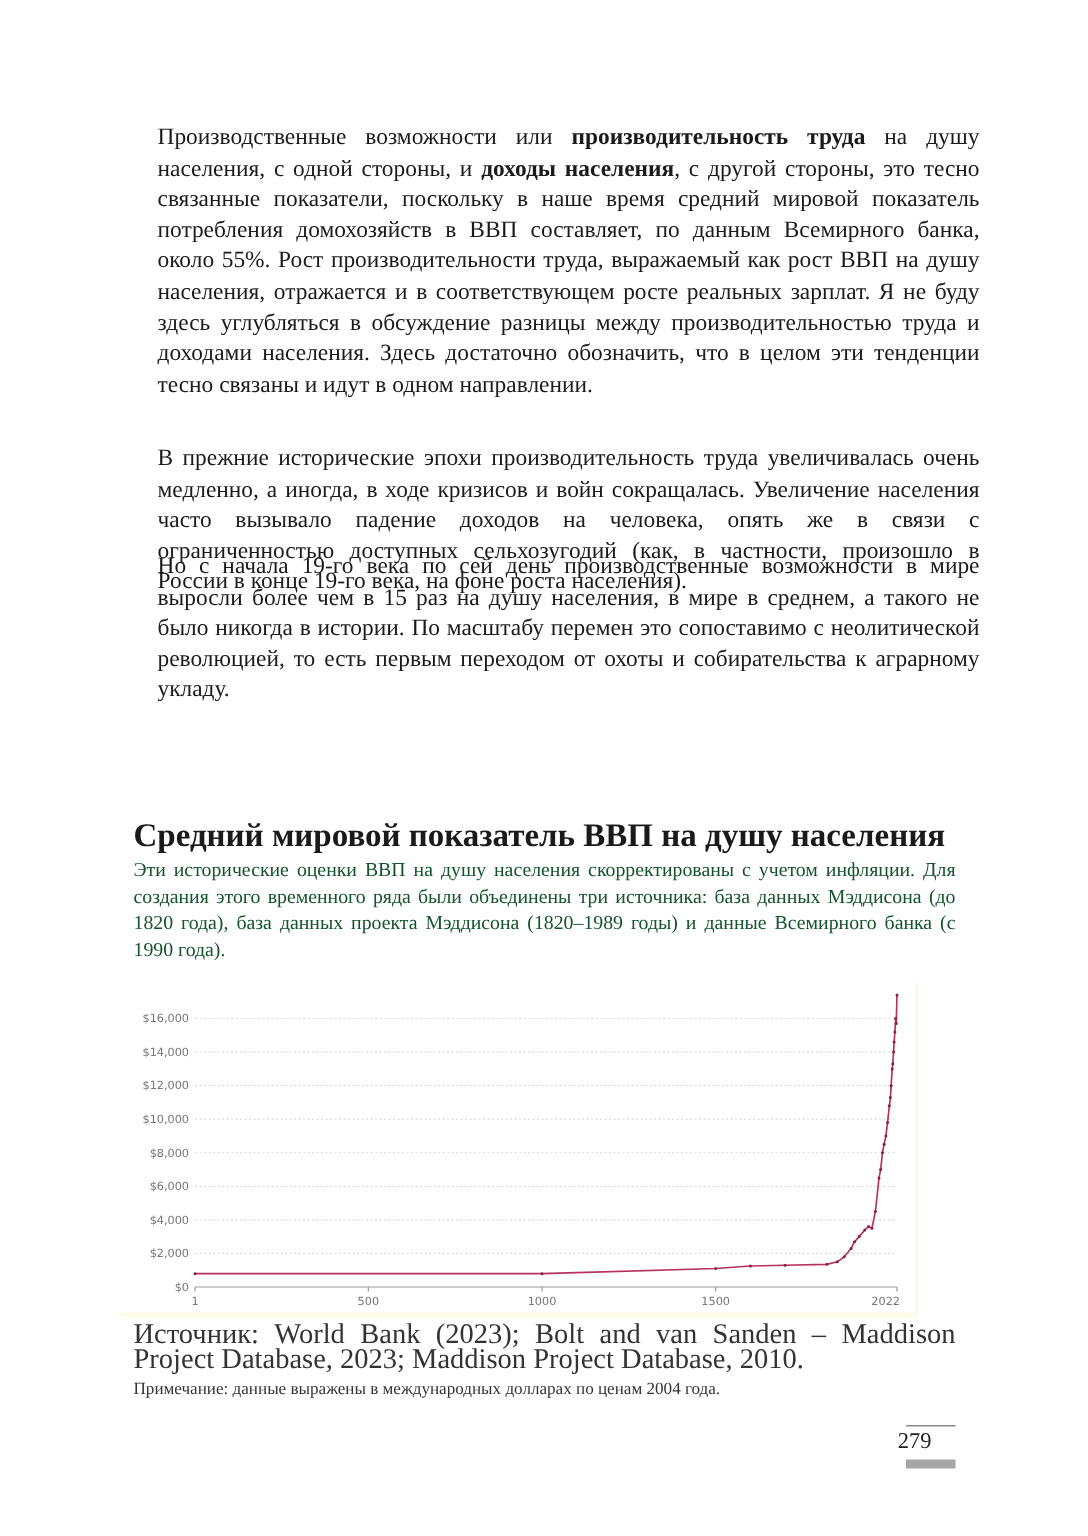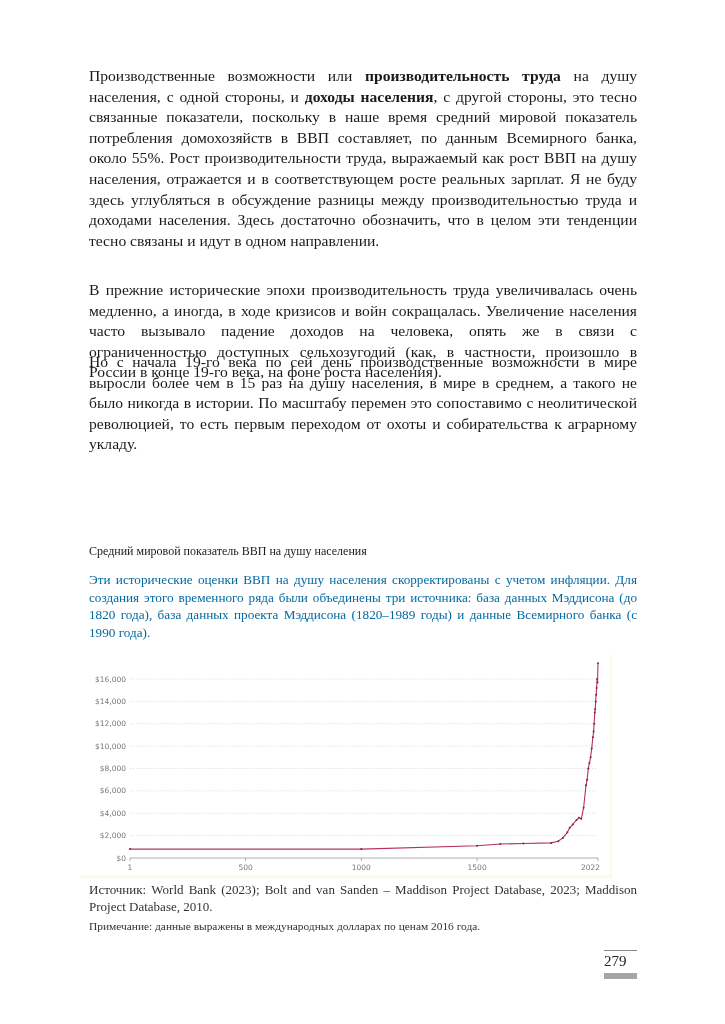--- a/index.html
+++ b/index.html
@@ -1,36 +1,36 @@
 <!DOCTYPE html>
 <html><head>
 <meta charset="utf-8">
 <style>
   html, body { margin: 0; padding: 0; background: #ffffff; }
   body { width: 725px; height: 1024px; position: relative; overflow: hidden;
          font-family: "Liberation Serif", "DejaVu Serif", serif; color: #1a1a1a; }
   .page { position: absolute; left: 0; top: 0; width: 725px; height: 1024px; }
   .body-text { position: absolute; left: 89px; width: 548px; font-size: 15.6px; line-height: 20.6px;
-               text-align: justify; margin: 0; }
+               text-align: justify; margin: 16px; }
   .body-text b { font-weight: bold; }
   #p1 { top: 66px; }
   #p2 { top: 280px; }
   #p3 { top: 352px; }
   #p4 { top: 469px; }
-  .fig-title { position: absolute; left: 89px; top: 544px; font-size: 12px; font-weight: normal; margin: 0; color: #1a1a1a; }
+  .fig-title { position: absolute; left: 89px; top: 544px; font-size: 22px; font-weight: bold; margin: 0; color: #1a1a1a; }
   .fig-sub { position: absolute; left: 89px; top: 571px; width: 548px; font-size: 13.2px; line-height: 17.6px;
-             text-align: justify; color: #0369a1; margin: 0; }
+             text-align: justify; color: #14532d; margin: 0; }
   .chart-box { position: absolute; left: 80px; top: 655px; width: 530px; height: 220px;
                background: #ffffff; border-right: 2px solid #fbfbe6; border-bottom: 3px solid #fbfbe6; }
   .chart-box svg { position: absolute; left: 0; top: 0; }
-  .source { position: absolute; left: 89px; top: 881px; width: 548px; font-size: 13px; line-height: 17px;
+  .source { position: absolute; left: 89px; top: 881px; width: 548px; font-size: 19px; line-height: 17px;
             text-align: justify; color: #333; margin: 0; }
   .note { position: absolute; left: 89px; top: 919px; width: 548px; font-size: 11.4px; line-height: 15px; color: #333; margin: 0; }
   .page-num-rule { position: absolute; left: 604px; top: 950px; width: 33px; height: 1px; background: #888; }
-  .page-num { position: absolute; left: 604px; top: 953px; width: 33px; text-align: left; font-size: 15px; color: #222; }
+  .page-num { position: absolute; left: 588px; top: 953px; width: 33px; text-align: right; font-size: 15px; color: #222; }
   .page-num-bar { position: absolute; left: 604px; top: 973px; width: 33px; height: 6px; background: #a6a6a6; }
   .tick-label { font-family: "DejaVu Sans", sans-serif; font-size: 7.5px; fill: #777; }
 </style>
 </head>
 <body>
 
 <div class="page">
 
   <p class="body-text" id="p1"><span>Производственные возможности или </span><b>производительность труда</b><span> на душу населения, с одной стороны, и </span><b>доходы населения</b><span>, с другой стороны, это тесно связанные показатели, поскольку в наше время средний мировой показатель потребления домохозяйств в ВВП составляет, по данным Всемирного банка, около 55%. Рост производительности труда, выражаемый как рост ВВП на душу населения, отражается и в соответствующем росте реальных зарплат. Я не буду здесь углубляться в обсуждение разницы между производительностью труда и доходами населения. Здесь достаточно обозначить, что в целом эти тенденции тесно связаны и идут в одном направлении.</span></p>
   <p class="body-text" id="p2"><span>В прежние исторические эпохи производительность труда увеличивалась очень медленно, а иногда, в ходе кризисов и войн сокращалась. Увеличение населения часто вызывало падение доходов на человека, опять же в связи с ограниченностью доступных сельхозугодий (как, в частности, произошло в России в конце 19-го века, на фоне роста населения).</span></p>
@@ -107,18 +107,18 @@
           <circle cx="516.1" cy="39.7" r="1" fill="#8a2040"></circle>
           <circle cx="516.6" cy="33.0" r="1" fill="#8a2040"></circle>
           <circle cx="517.1" cy="24.0" r="1" fill="#8a2040"></circle>
           <circle cx="517.5" cy="27.4" r="1" fill="#8a2040"></circle>
           <circle cx="518.0" cy="8.3" r="1" fill="#8a2040"></circle>
         </g>
     </svg>
   </div>
 
   <p class="source">Источник: World Bank (2023); Bolt and van Sanden – Maddison Project Database, 2023; Maddison Project Database, 2010.</p>
-  <p class="note">Примечание: данные выражены в международных долларах по ценам 2016 года.</p>
+  <p class="note">Примечание: данные выражены в международных долларах по ценам 2004 года.</p>
 
   <div class="page-num-rule"></div>
   <div class="page-num">279</div>
   <div class="page-num-bar"></div>
 </div>
 
 </body></html>

